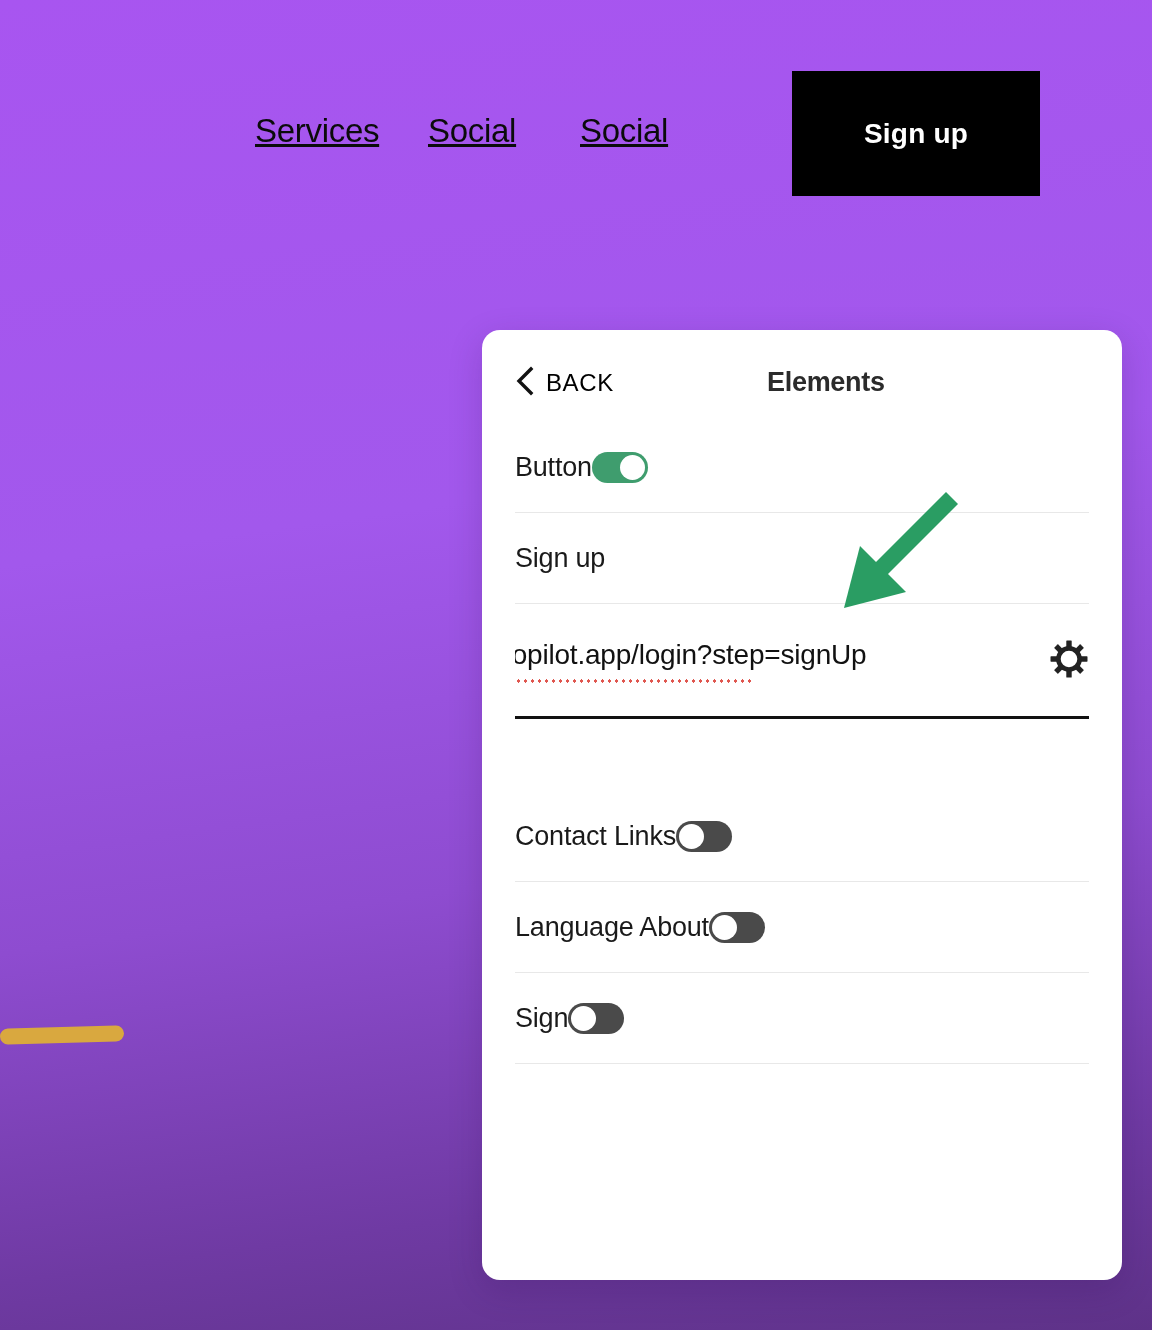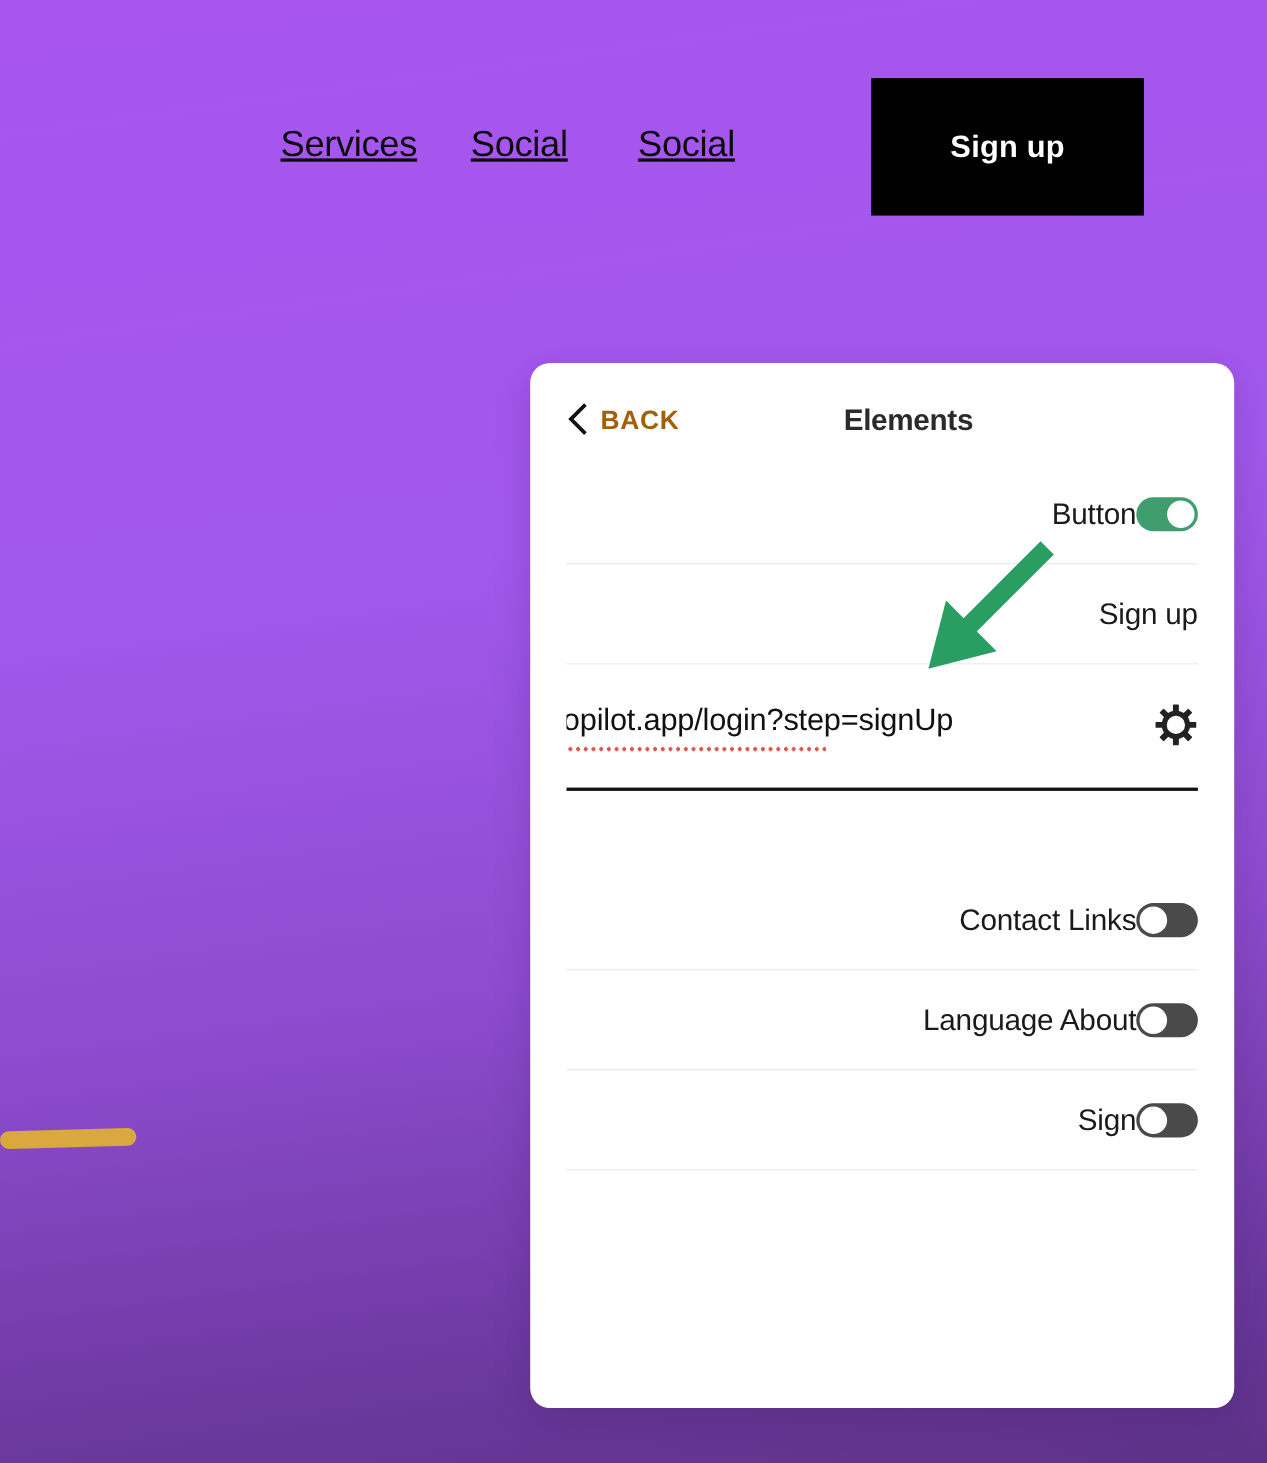--- a/index.html
+++ b/index.html
@@ -120,43 +120,43 @@
     gap: 11px;
     background: none;
     border: 0;
     padding: 0;
     cursor: pointer;
     font-family: "Liberation Sans", sans-serif;
   }
   #back-chevron-icon { display: block; }
   #back-label {
     font-size: 24px;
-    font-weight: 700;
-    color: #a16207;
+    font-weight: 400;
+    color: #000000;
     letter-spacing: 0.6px;
   }
   #panel-title {
     position: absolute;
     left: 285px;
     top: 37px;
     font-size: 27px;
     font-weight: 600;
     color: #2b2b2b;
     letter-spacing: -0.3px;
     text-align: center;
   }
 
   
   .panel-rows { padding: 0 33px; }
   .settings-row {
     position: relative;
     height: 90px;
     display: flex;
     align-items: center;
-    justify-content: flex-end;
+    justify-content: flex-start;
     border-bottom: 1px solid #e8e8e8;
   }
   .row-label {
     font-size: 27px;
     font-weight: 400;
     color: #1a1a1a;
     letter-spacing: -0.2px;
   }
 
   

